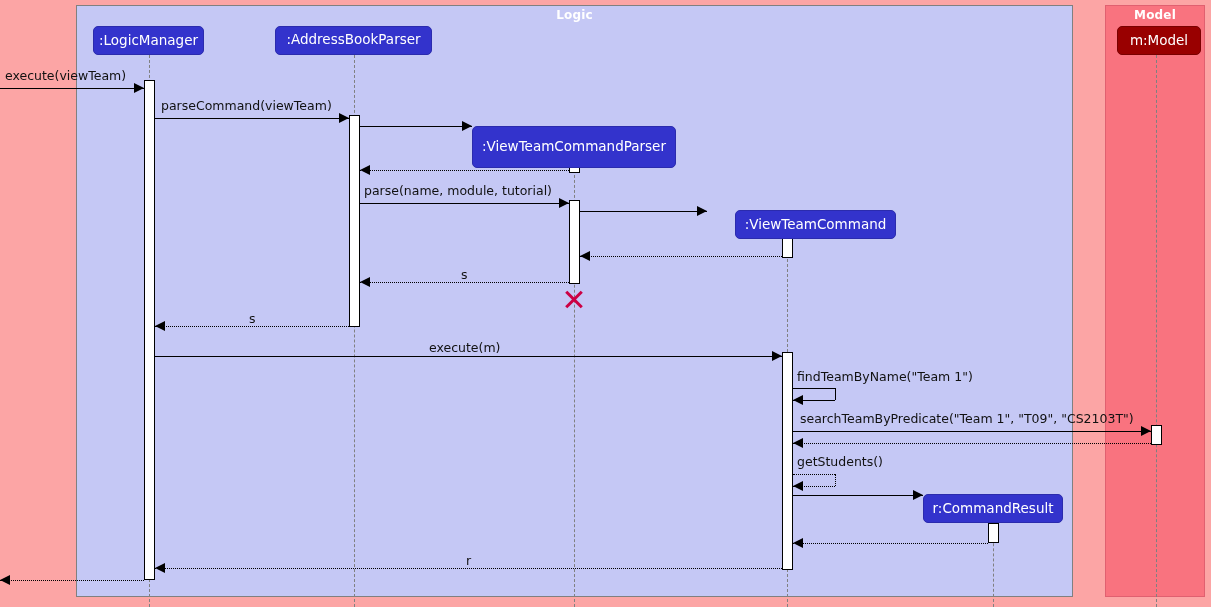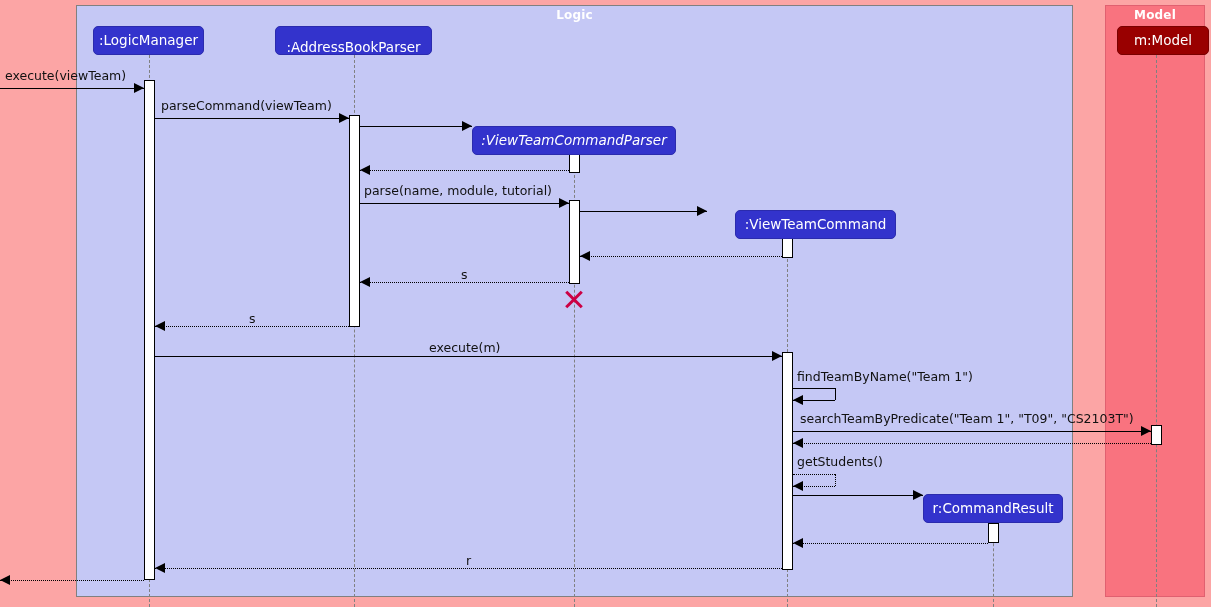--- a/index.html
+++ b/index.html
@@ -43,21 +43,21 @@
     position: absolute;
     box-sizing: border-box;
     border-radius: 5px;
     color: #ffffff;
     font-size: 13.5px;
     line-height: 1;
     display: flex;
     align-items: center;
     justify-content: center;
     white-space: nowrap;
-    padding: 0 9px;
+    padding: 8px 9px;
   }
   .participant.logic {
     background: #3333cc;
     border: 1px solid #2b2bad;
   }
   .participant.model {
     background: #990000;
     border: 1px solid #7a0000;
   }
   .activation {
@@ -201,30 +201,30 @@
       <div class="activation" style="left: 1151px; top: 425px; width: 11px; height: 20px;"></div>
     </div>
 
   <div id="participants-layer">
       <div class="participant logic" style="left: 93px; top: 26px; width: 111px; height: 29px;">
         <span>:LogicManager</span>
       </div>
       <div class="participant logic" style="left: 275px; top: 26px; width: 157px; height: 29px; align-items: flex-end;">
         <span>:AddressBookParser</span>
       </div>
-      <div class="participant logic" style="left: 472px; top: 126px; width: 204px; height: 29px; font-style: italic;">
+      <div class="participant logic" style="left: 472px; top: 126px; width: 204px; height: 42px;">
         <span>:ViewTeamCommandParser</span>
       </div>
       <div class="participant logic" style="left: 735px; top: 210px; width: 161px; height: 29px;">
         <span>:ViewTeamCommand</span>
       </div>
       <div class="participant logic" style="left: 923px; top: 494px; width: 140px; height: 29px;">
         <span>r:CommandResult</span>
       </div>
-      <div class="participant model" style="left: 1117px; top: 26px; width: 92px; height: 29px;">
+      <div class="participant model" style="left: 1117px; top: 26px; width: 84px; height: 29px;">
         <span>m:Model</span>
       </div>
     </div>
 
   <div id="destroy-layer">
       <div class="destroy-x" style="left: 563px; top: 288px;"></div>
     </div>
 
   <div id="labels-layer">
       <div class="msg-label" style="left: 5px; top: 70px;">execute(viewTeam)</div>

